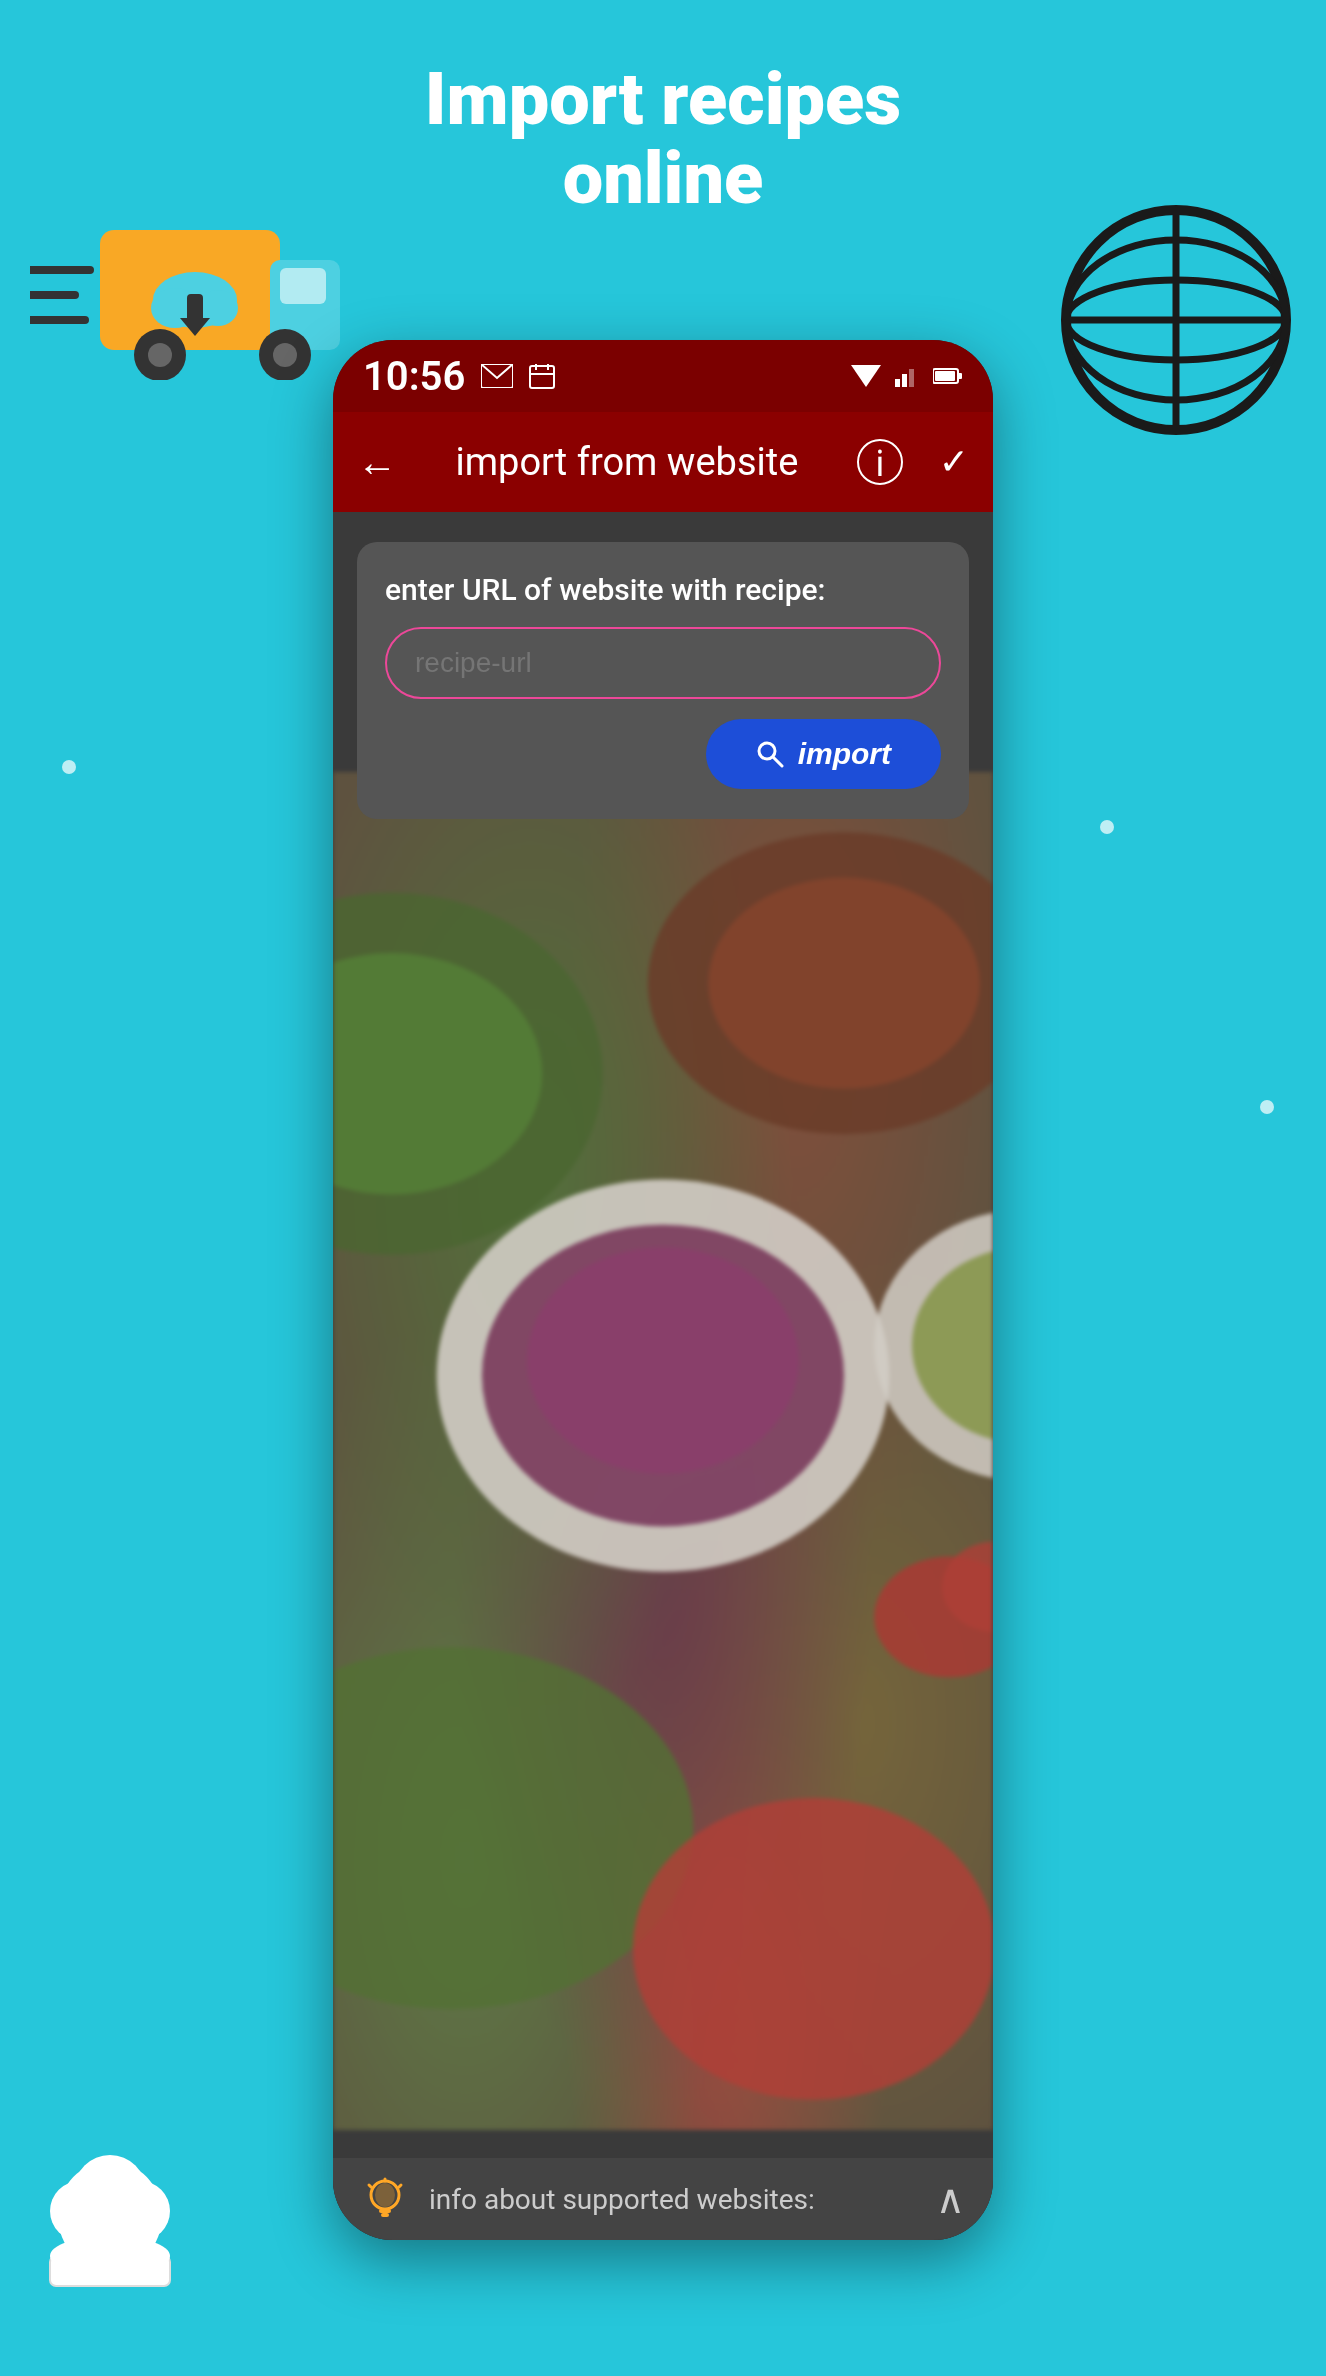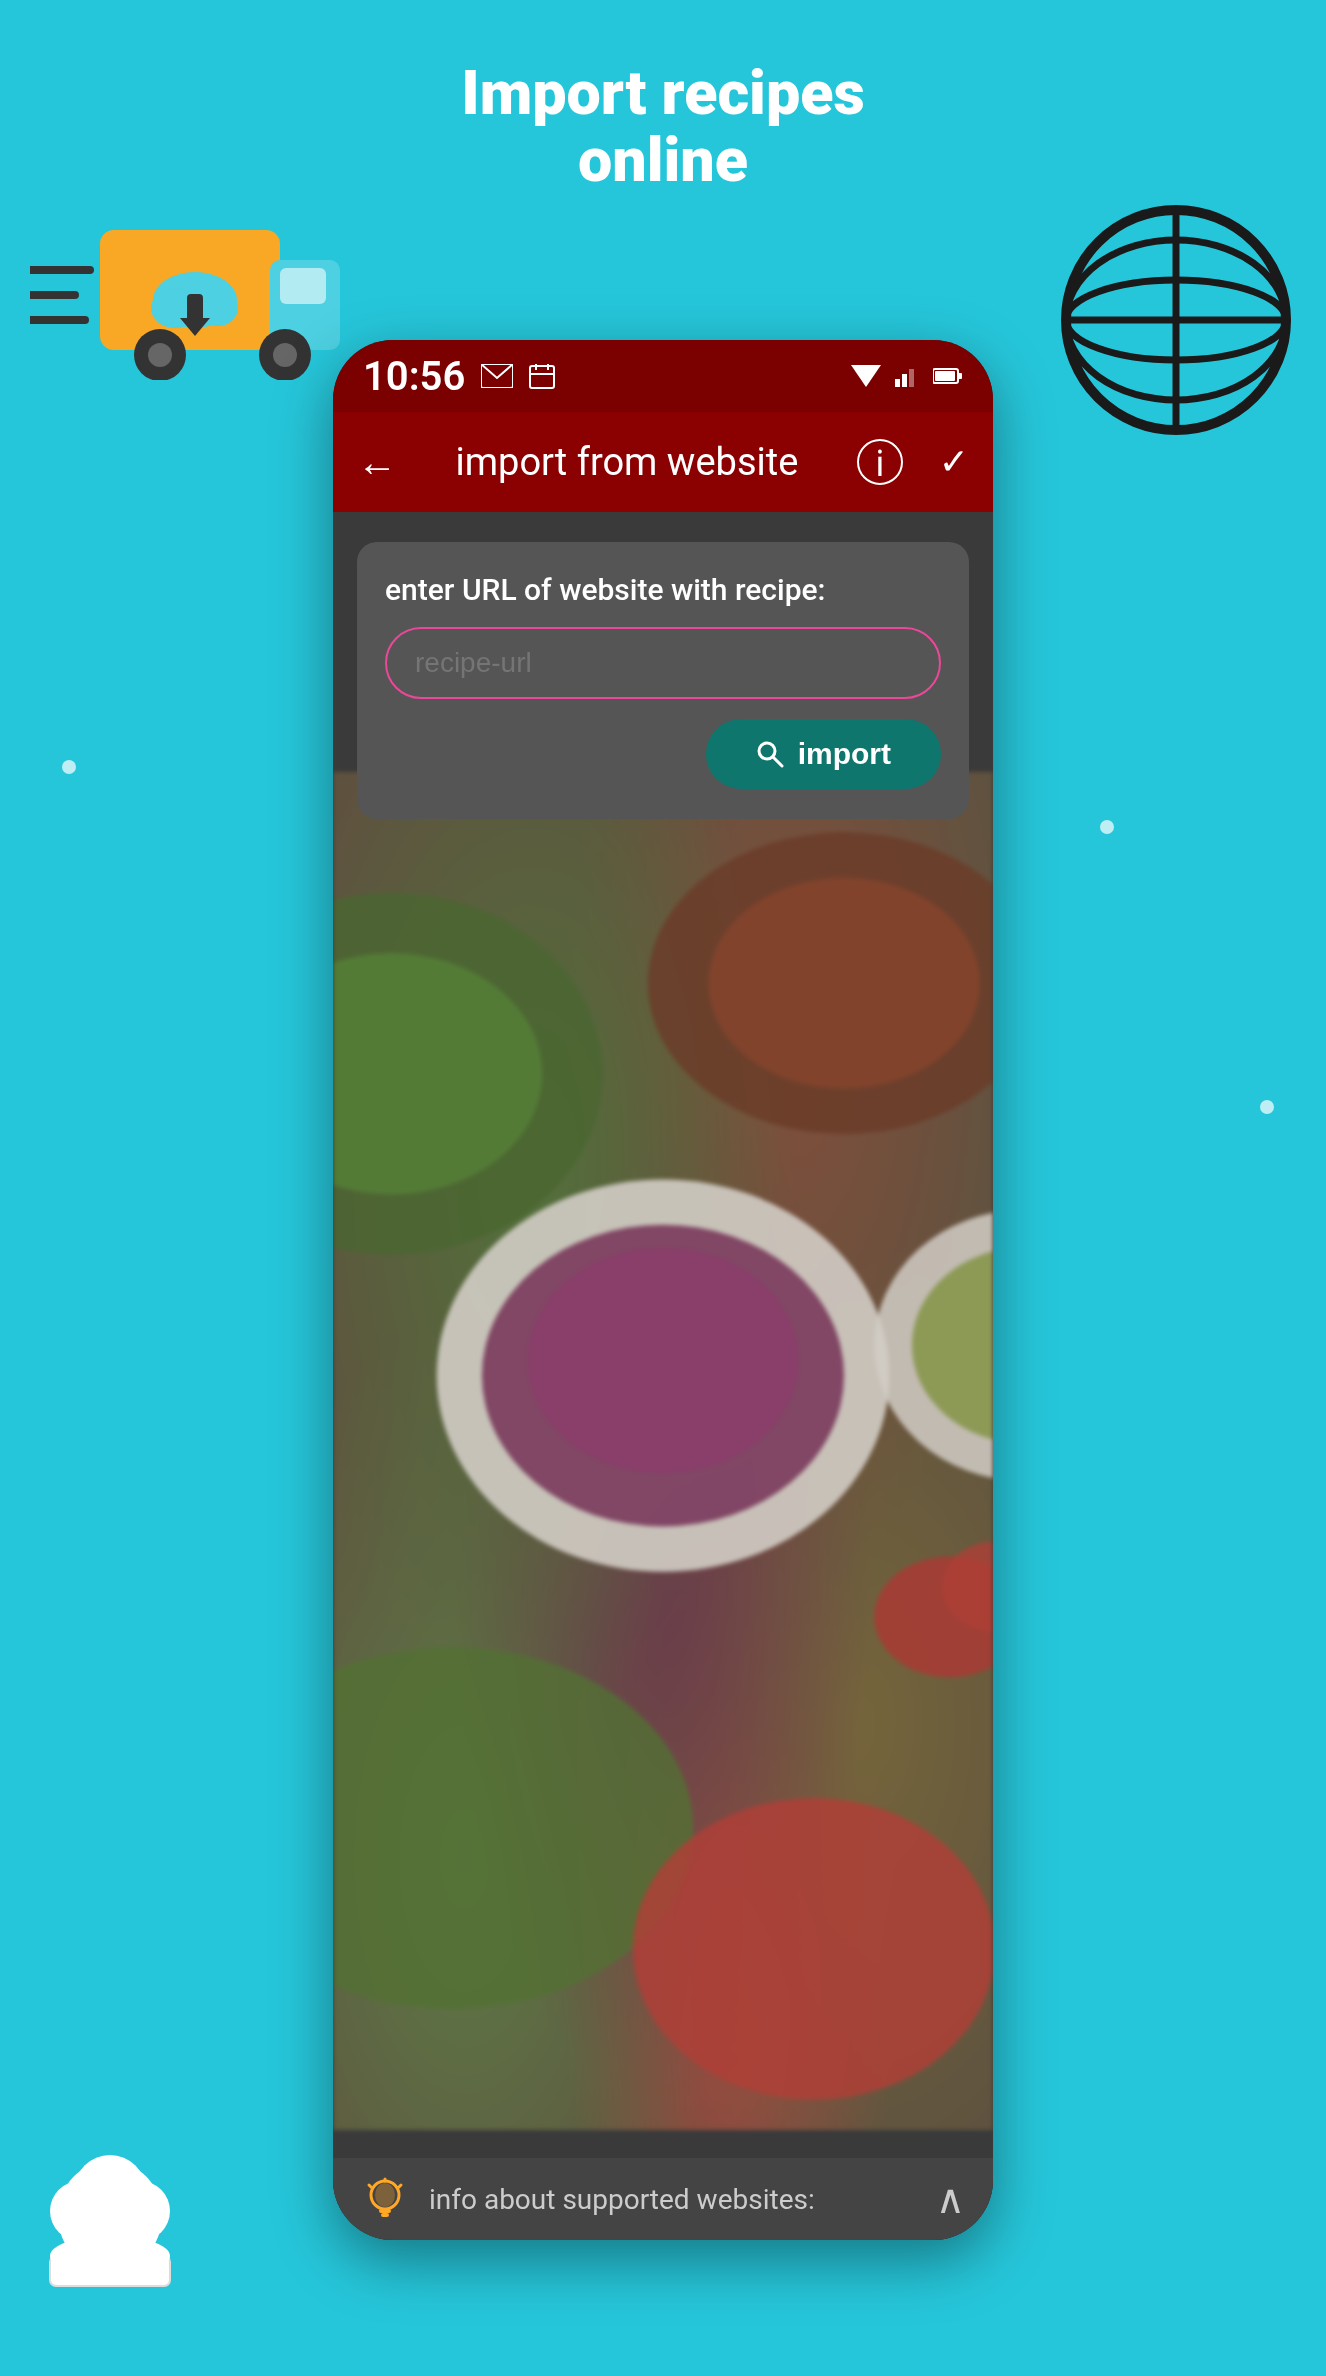--- a/index.html
+++ b/index.html
@@ -21,21 +21,21 @@
     }
 
     
     .page-title {
       position: absolute;
       top: 60px;
       left: 0;
       right: 0;
       text-align: center;
       color: white;
-      font-size: 61px;
+      font-size: 72px;
       font-weight: 900;
       line-height: 1.1;
       z-index: 10;
     }
 
     
     .truck-container {
       position: absolute;
       top: 160px;
       left: 30px;
@@ -178,31 +178,32 @@
       outline: none;
       margin-bottom: 20px;
     }
 
     .import-btn-row {
       display: flex;
       justify-content: flex-end;
     }
 
     .import-btn {
-      background: #0f766e;
+      background: #1d4ed8;
       border: none;
       border-radius: 50px;
       padding: 18px 50px;
       color: white;
       font-size: 30px;
       font-weight: 600;
       display: flex;
       align-items: center;
       gap: 14px;
       cursor: pointer;
+      font-style: italic;
     }
 
     
     .food-bg {
       position: absolute;
       top: 260px;
       left: 0;
       right: 0;
       bottom: 110px;
       background: 

